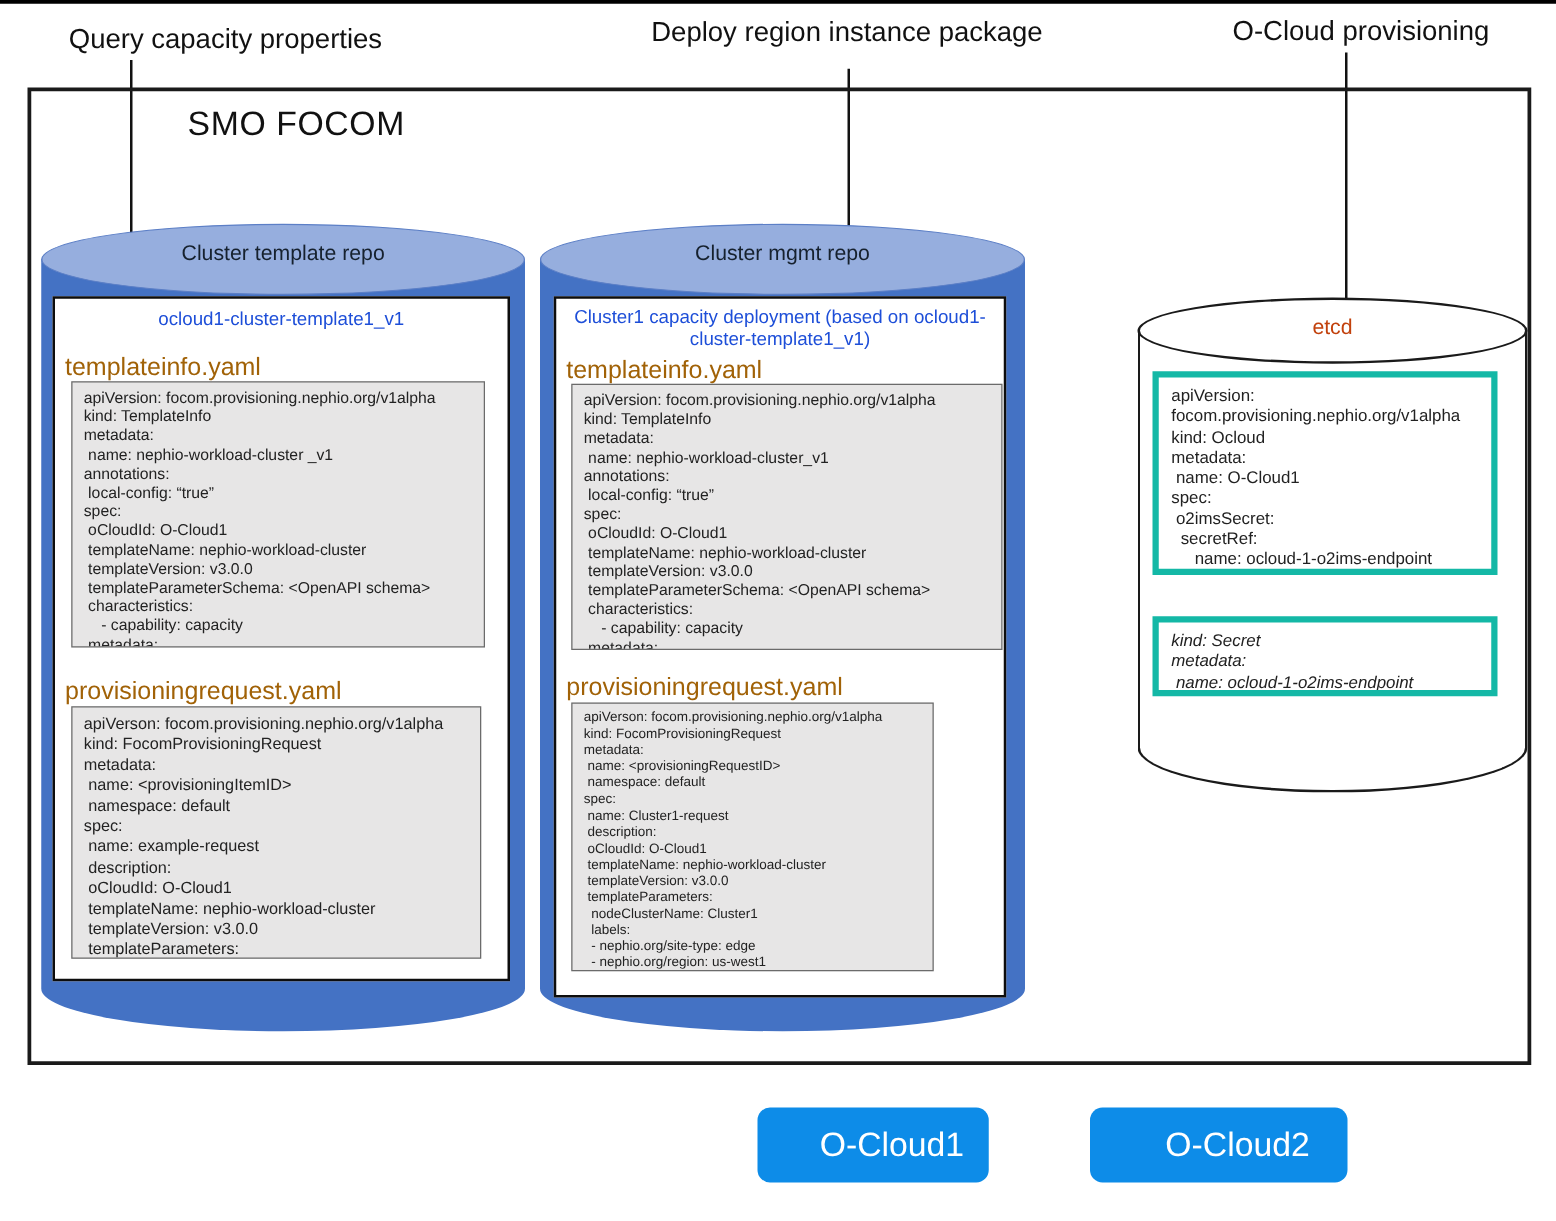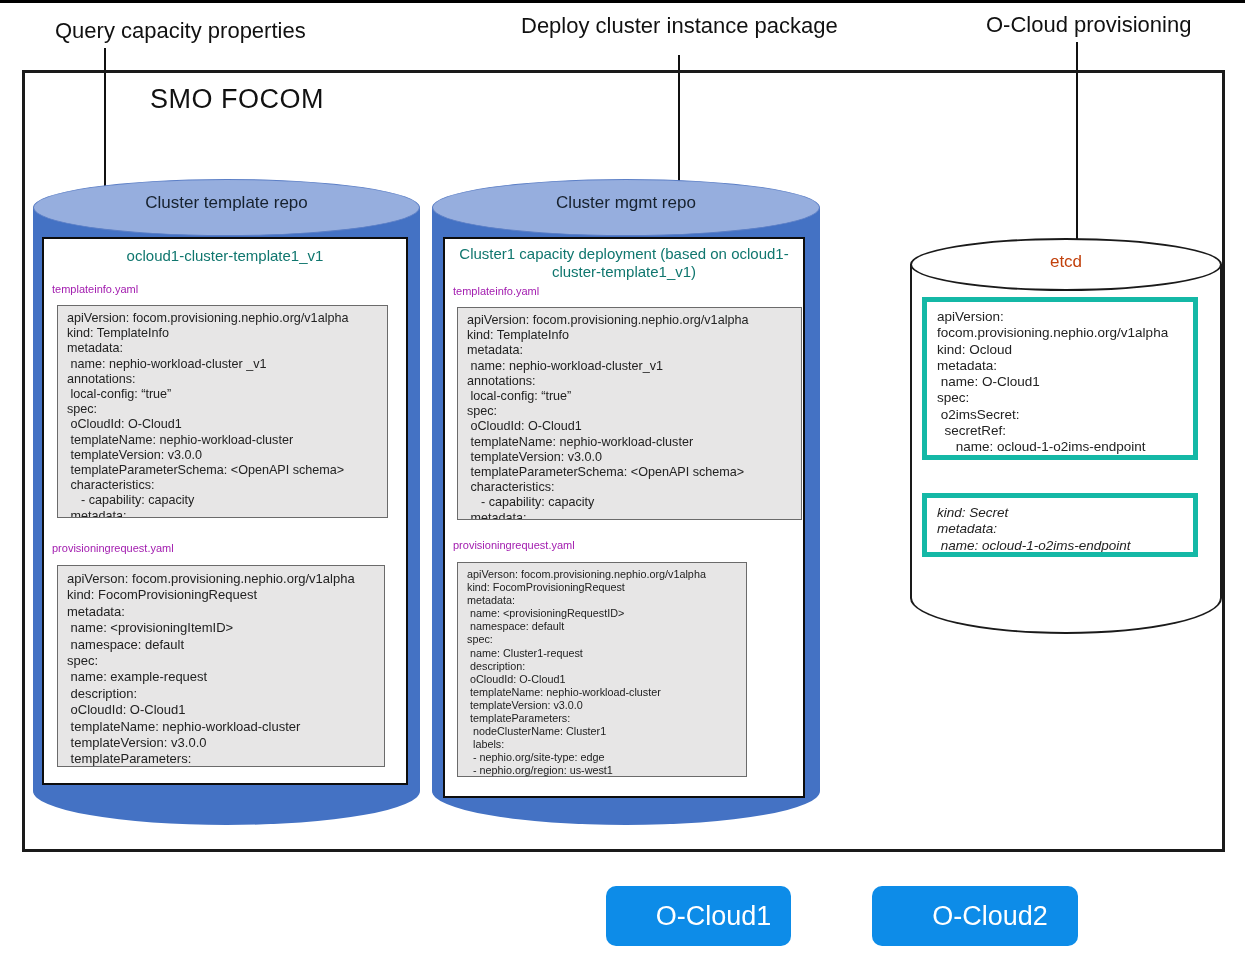--- a/index.html
+++ b/index.html
@@ -57,24 +57,24 @@
   .cyl-label {
     position: absolute; left: 0; right: 0; top: 14px;
     text-align: center; font-size: 17px; color: #16212e;
   }
   
   .pkg-box {
     position: absolute; background: #fff; border: 2px solid #0d0d0d;
   }
   .pkg-title {
     position: absolute; left: 6px; right: 6px; top: 8px;
-    text-align: center; font-size: 15px; color: #0f766e; line-height: 18px;
+    text-align: center; font-size: 15px; color: #1d4ed8; line-height: 18px;
   }
   .file-label {
-    position: absolute; font-size: 11px; color: #a21caf;
+    position: absolute; font-size: 20px; color: #a16207;
   }
   .yaml-box {
     position: absolute; background: #E7E6E6; border: 1px solid #6b6b6b;
     overflow: hidden;
   }
   .yaml {
     font-family: "Liberation Sans", sans-serif;
     white-space: pre; color: #222; padding: 5px 0 0 9px;
   }
   .yaml.f13  { font-size: 12.6px; line-height: 15.2px; }
@@ -108,21 +108,21 @@
   }
 </style>
 </head>
 <body>
 
 <div class="canvas">
 
   <div class="top-strip"></div>
 
   <div class="flow-label" style="left:55px; top:18px;">Query capacity properties</div>
-  <div class="flow-label" style="left:521px; top:13px;">Deploy cluster instance package</div>
+  <div class="flow-label" style="left:521px; top:13px;">Deploy region instance package</div>
   <div class="flow-label" style="left:986px; top:12px;">O-Cloud provisioning</div>
 
   <div class="arrow" style="left:97px; top:48px; width:16px; height:192px;">
     <div class="shaft" style="height:176px;"></div>
     <div class="head" style="top:175px;"></div>
   </div>
   <div class="arrow" style="left:671px; top:55px; width:16px; height:183px;">
     <div class="shaft" style="height:167px;"></div>
     <div class="head" style="top:166px;"></div>
   </div>

